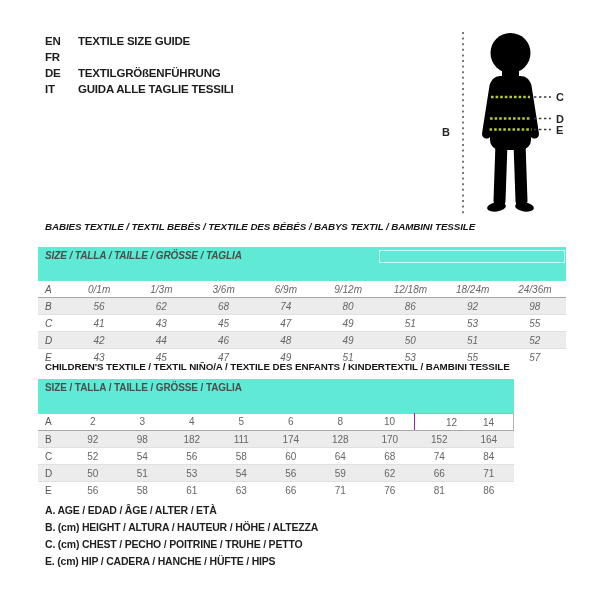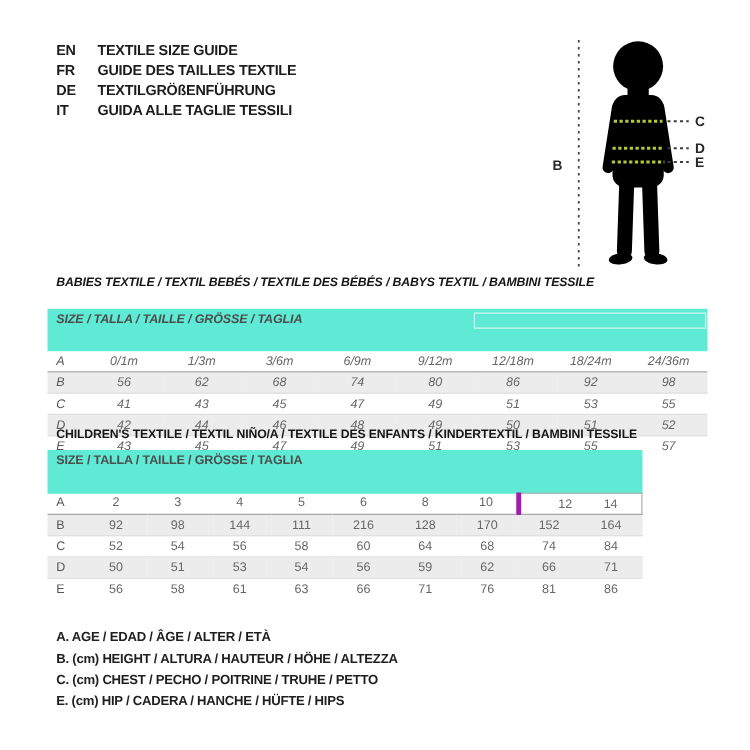--- a/index.html
+++ b/index.html
@@ -16,39 +16,39 @@
 
   
   .figure { position:absolute; left:430px; top:8px; width:170px; height:220px; }
   .flabel { font-family:"Liberation Sans",sans-serif; font-size:11px; font-weight:600; fill:#262626; }
   .dashB     { stroke:#3f3f3f; stroke-width:1.4; stroke-dasharray:2 3.6; }
   .dashGreen { stroke:#b5c837; stroke-width:2.4; stroke-dasharray:2.6 2; }
   .dashDark  { stroke:#3a3a3a; stroke-width:1.6; stroke-dasharray:2.4 2.6; }
 
   
   .sec-babies   { position:absolute; left:38px; top:221px; width:528px;font-style:italic; }
-  .sec-children { position:absolute; left:38px; top:342px; width:476px; }
+  .sec-children { position:absolute; left:38px; top:361px; width:476px; }
   .sec-title { font-weight:700; font-size:9.8px; color:#161616; letter-spacing:-0.1px;
                line-height:11px; padding-left:7px; }
   .sec-babies .sec-title   { margin-bottom:15px; }
   .sec-children .sec-title { margin-bottom:7px; }
 
   .tablewrap { position:relative; }
   table { border-collapse:collapse; table-layout:fixed; width:100%;
           font-size:10px; color:#666; }
   thead td.bar { background:#5eead4; color:#4d4d4d; font-weight:700;
                  height:17px; padding:0 0 17px 7px; text-align:left; letter-spacing:-0.1px; }
   tbody td { height:16px; padding:0; text-align:center;
              border-bottom:1px solid #e0e0e0; }
   tbody tr:last-child td { border-bottom:none; }
   tbody td.rowlabel { text-align:left; padding-left:7px; color:#565656; }
   tr.stripe { background:#ececec; }
   tr.rowA td { border-bottom-color:#a8a8a8; }
   td.hl-t { border-top:1px solid #b3b3b3; }
-  td.hl-l { border-left:4px solid #a21caf;padding-left:24px; }
+  td.hl-l { border-left:1px solid #a21caf;padding-left:24px; }
   td.hl-r { border-right:1px solid #b3b3b3; }
   .babies-range-box { position:absolute; left:341px; top:3px; width:184px; height:11px;
                       border:1px solid rgba(255,255,255,0.7); pointer-events:none; }
 
   
   .legend { position:absolute; left:45px; top:501px; }
   .legend-row { height:17px; font-weight:700; font-size:10.5px; color:#1f1f1f;
                 letter-spacing:-0.2px; display:flex; align-items:center; }
 </style>
 </head>
@@ -56,21 +56,20 @@
 
 <div class="canvas">
 
   <div class="langs">
     <div class="lang-row">
       <span class="lang-code">EN</span>
       <span>TEXTILE SIZE GUIDE</span>
     </div>
     <div class="lang-row">
       <span class="lang-code">FR</span>
-      <span>GUIDE DES TAILLES TEXTILE</span>
     </div>
     <div class="lang-row">
       <span class="lang-code">DE</span>
       <span>TEXTILGRÖßENFÜHRUNG</span>
     </div>
     <div class="lang-row">
       <span class="lang-code">IT</span>
       <span>GUIDA ALLE TAGLIE TESSILI</span>
     </div>
   </div>
@@ -217,23 +216,23 @@
               <td>6</td>
               <td>8</td>
               <td>10</td>
               <td class="hl-t hl-l">12</td>
               <td class="hl-t hl-r">14</td>
             </tr>
             <tr class="stripe">
               <td class="rowlabel">B</td>
               <td>92</td>
               <td>98</td>
-              <td>144</td>
+              <td>182</td>
               <td>111</td>
-              <td>216</td>
+              <td>174</td>
               <td>128</td>
               <td>170</td>
               <td>152</td>
               <td>164</td>
             </tr>
             <tr>
               <td class="rowlabel">C</td>
               <td>52</td>
               <td>54</td>
               <td>56</td>

